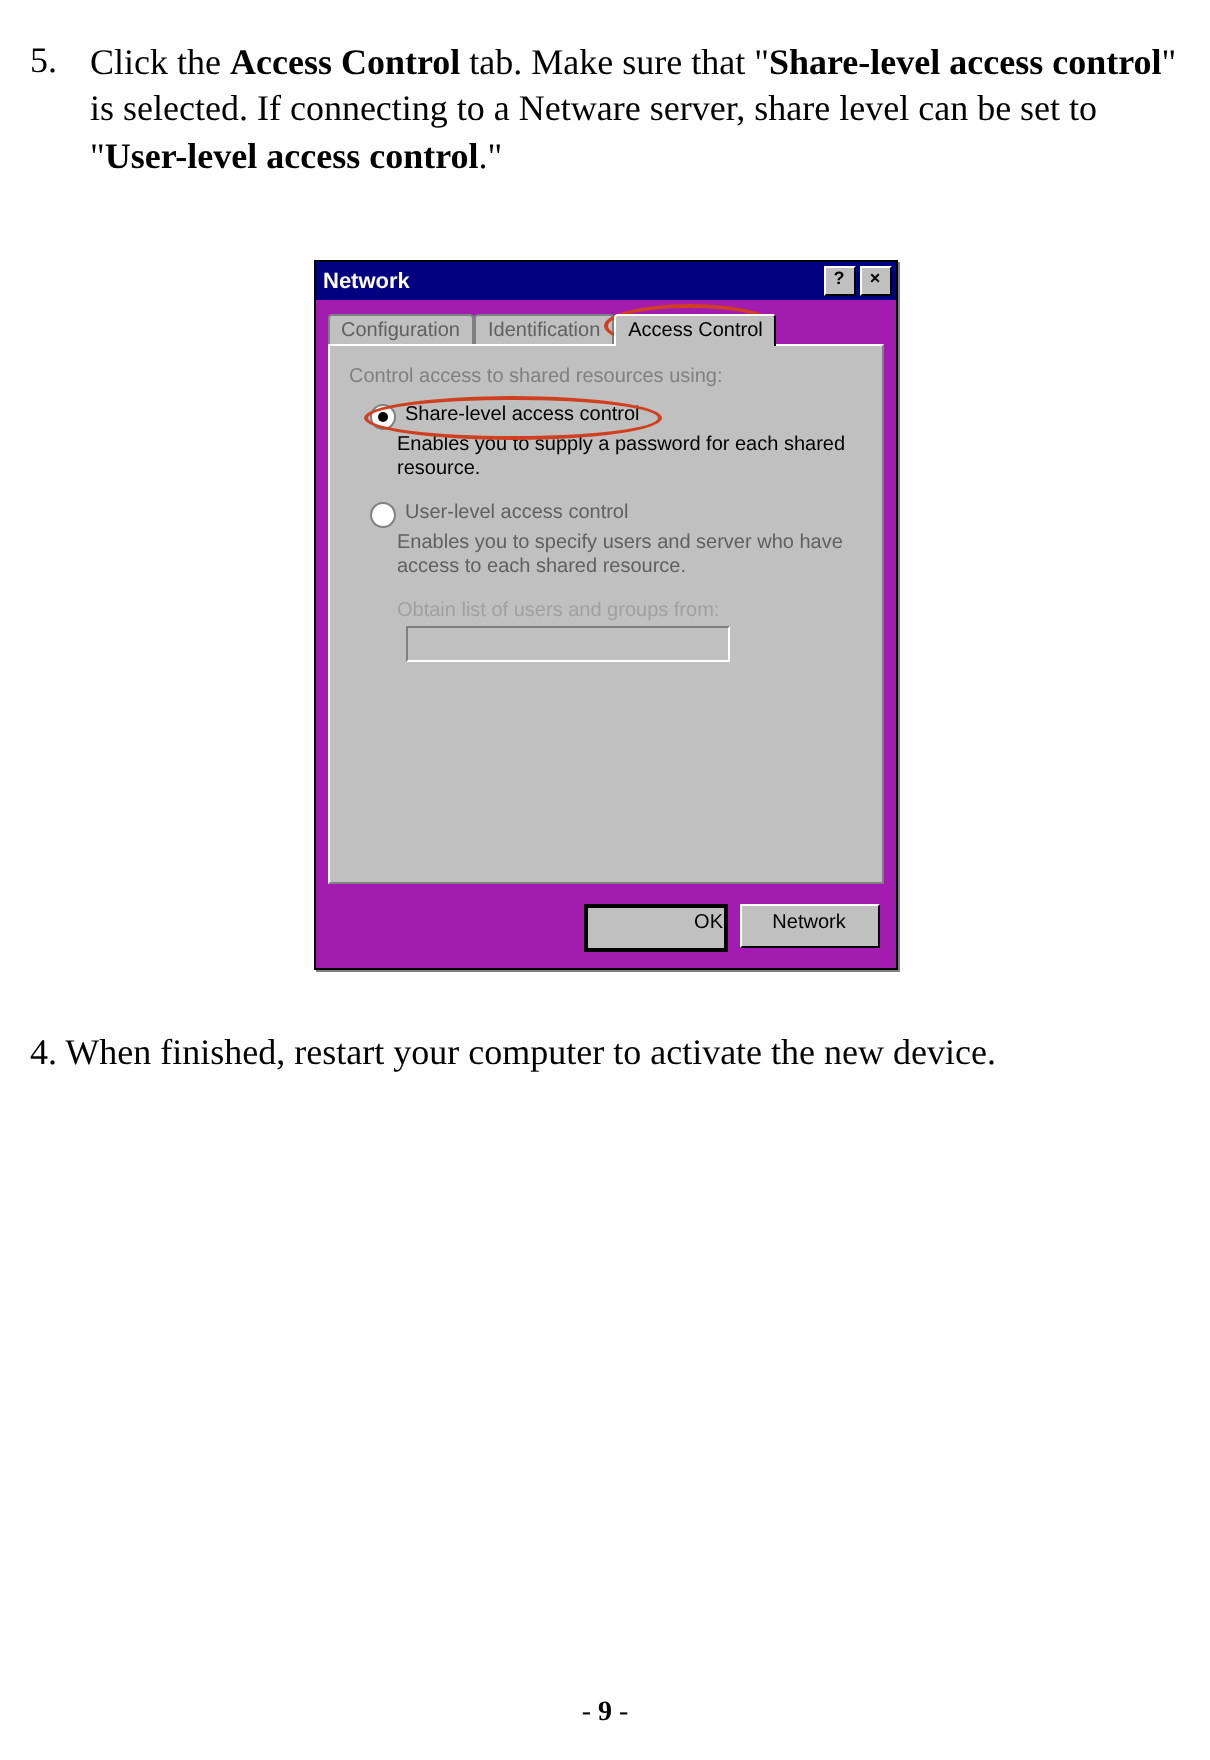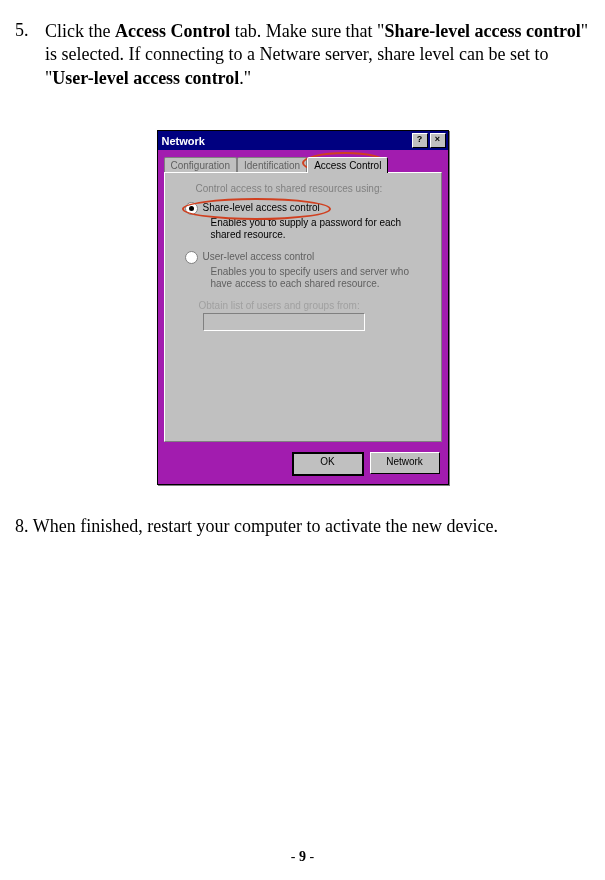--- a/index.html
+++ b/index.html
@@ -123,21 +123,20 @@
     background: #c0c0c0;
     padding: 10px 10px 10px 10px;
     height: 270px;
     box-sizing: border-box;
     position: relative;
   }
   .group-label {
     font-size: 10px;
     color: #808080;
     margin-bottom: 8px;
-    margin-left: 21px;
   }
   .radio-row {
     display: flex;
     align-items: flex-start;
     margin-left: 10px;
     margin-bottom: 2px;
     position: relative;
   }
   .radio {
     width: 11px;
@@ -159,21 +158,21 @@
     border-radius: 50%;
   }
   .radio-label {
     font-size: 10px;
     color: #606060;
   }
   .radio-label.active { color: #000; }
   .radio-desc {
     font-size: 10px;
     color: #606060;
-    margin-left: 36px;
+    margin-left: 24px;
     margin-bottom: 10px;
     line-height: 1.2;
   }
   .radio-desc.active { color: #000; }
   .oval-radio {
     width: 145px;
     height: 18px;
     top: -4px;
     left: -3px;
   }
@@ -206,20 +205,21 @@
     border: 1px solid #fff;
     border-right-color: #000;
     border-bottom-color: #000;
     font-size: 10px;
     text-align: center;
     line-height: 18px;
   }
   .btn.default {
     border: 2px solid #000;
     line-height: 16px;
+    text-align: right;
   }
   b { font-weight: bold; }
 </style>
 </head>
 <body>
 
 <div class="step">
   <div class="step-num">5.</div>
   <div class="step-text">
     <span>Click the </span><b>Access Control</b><span> tab.   Make sure that "</span><b>Share-level access control</b><span>" is selected.   If connecting to a Netware server, share level can be set to "</span><b>User-level access control</b><span>."</span>
@@ -260,17 +260,17 @@
       <div class="field-label">Obtain list of users and groups from:</div>
       <div class="text-field"></div>
     </div>
     <div class="button-row">
       <div class="btn default">OK</div>
       <div class="btn">Network</div>
     </div>
   </div>
 </div>
 
-<div class="step6">8. When finished, restart your computer to activate the new device.</div>
+<div class="step6">4. When finished, restart your computer to activate the new device.</div>
 
 <div class="page-num">
   <span class="dash">- </span><span class="n">9</span><span class="dash"> -</span>
 </div>
 
 </body></html>

